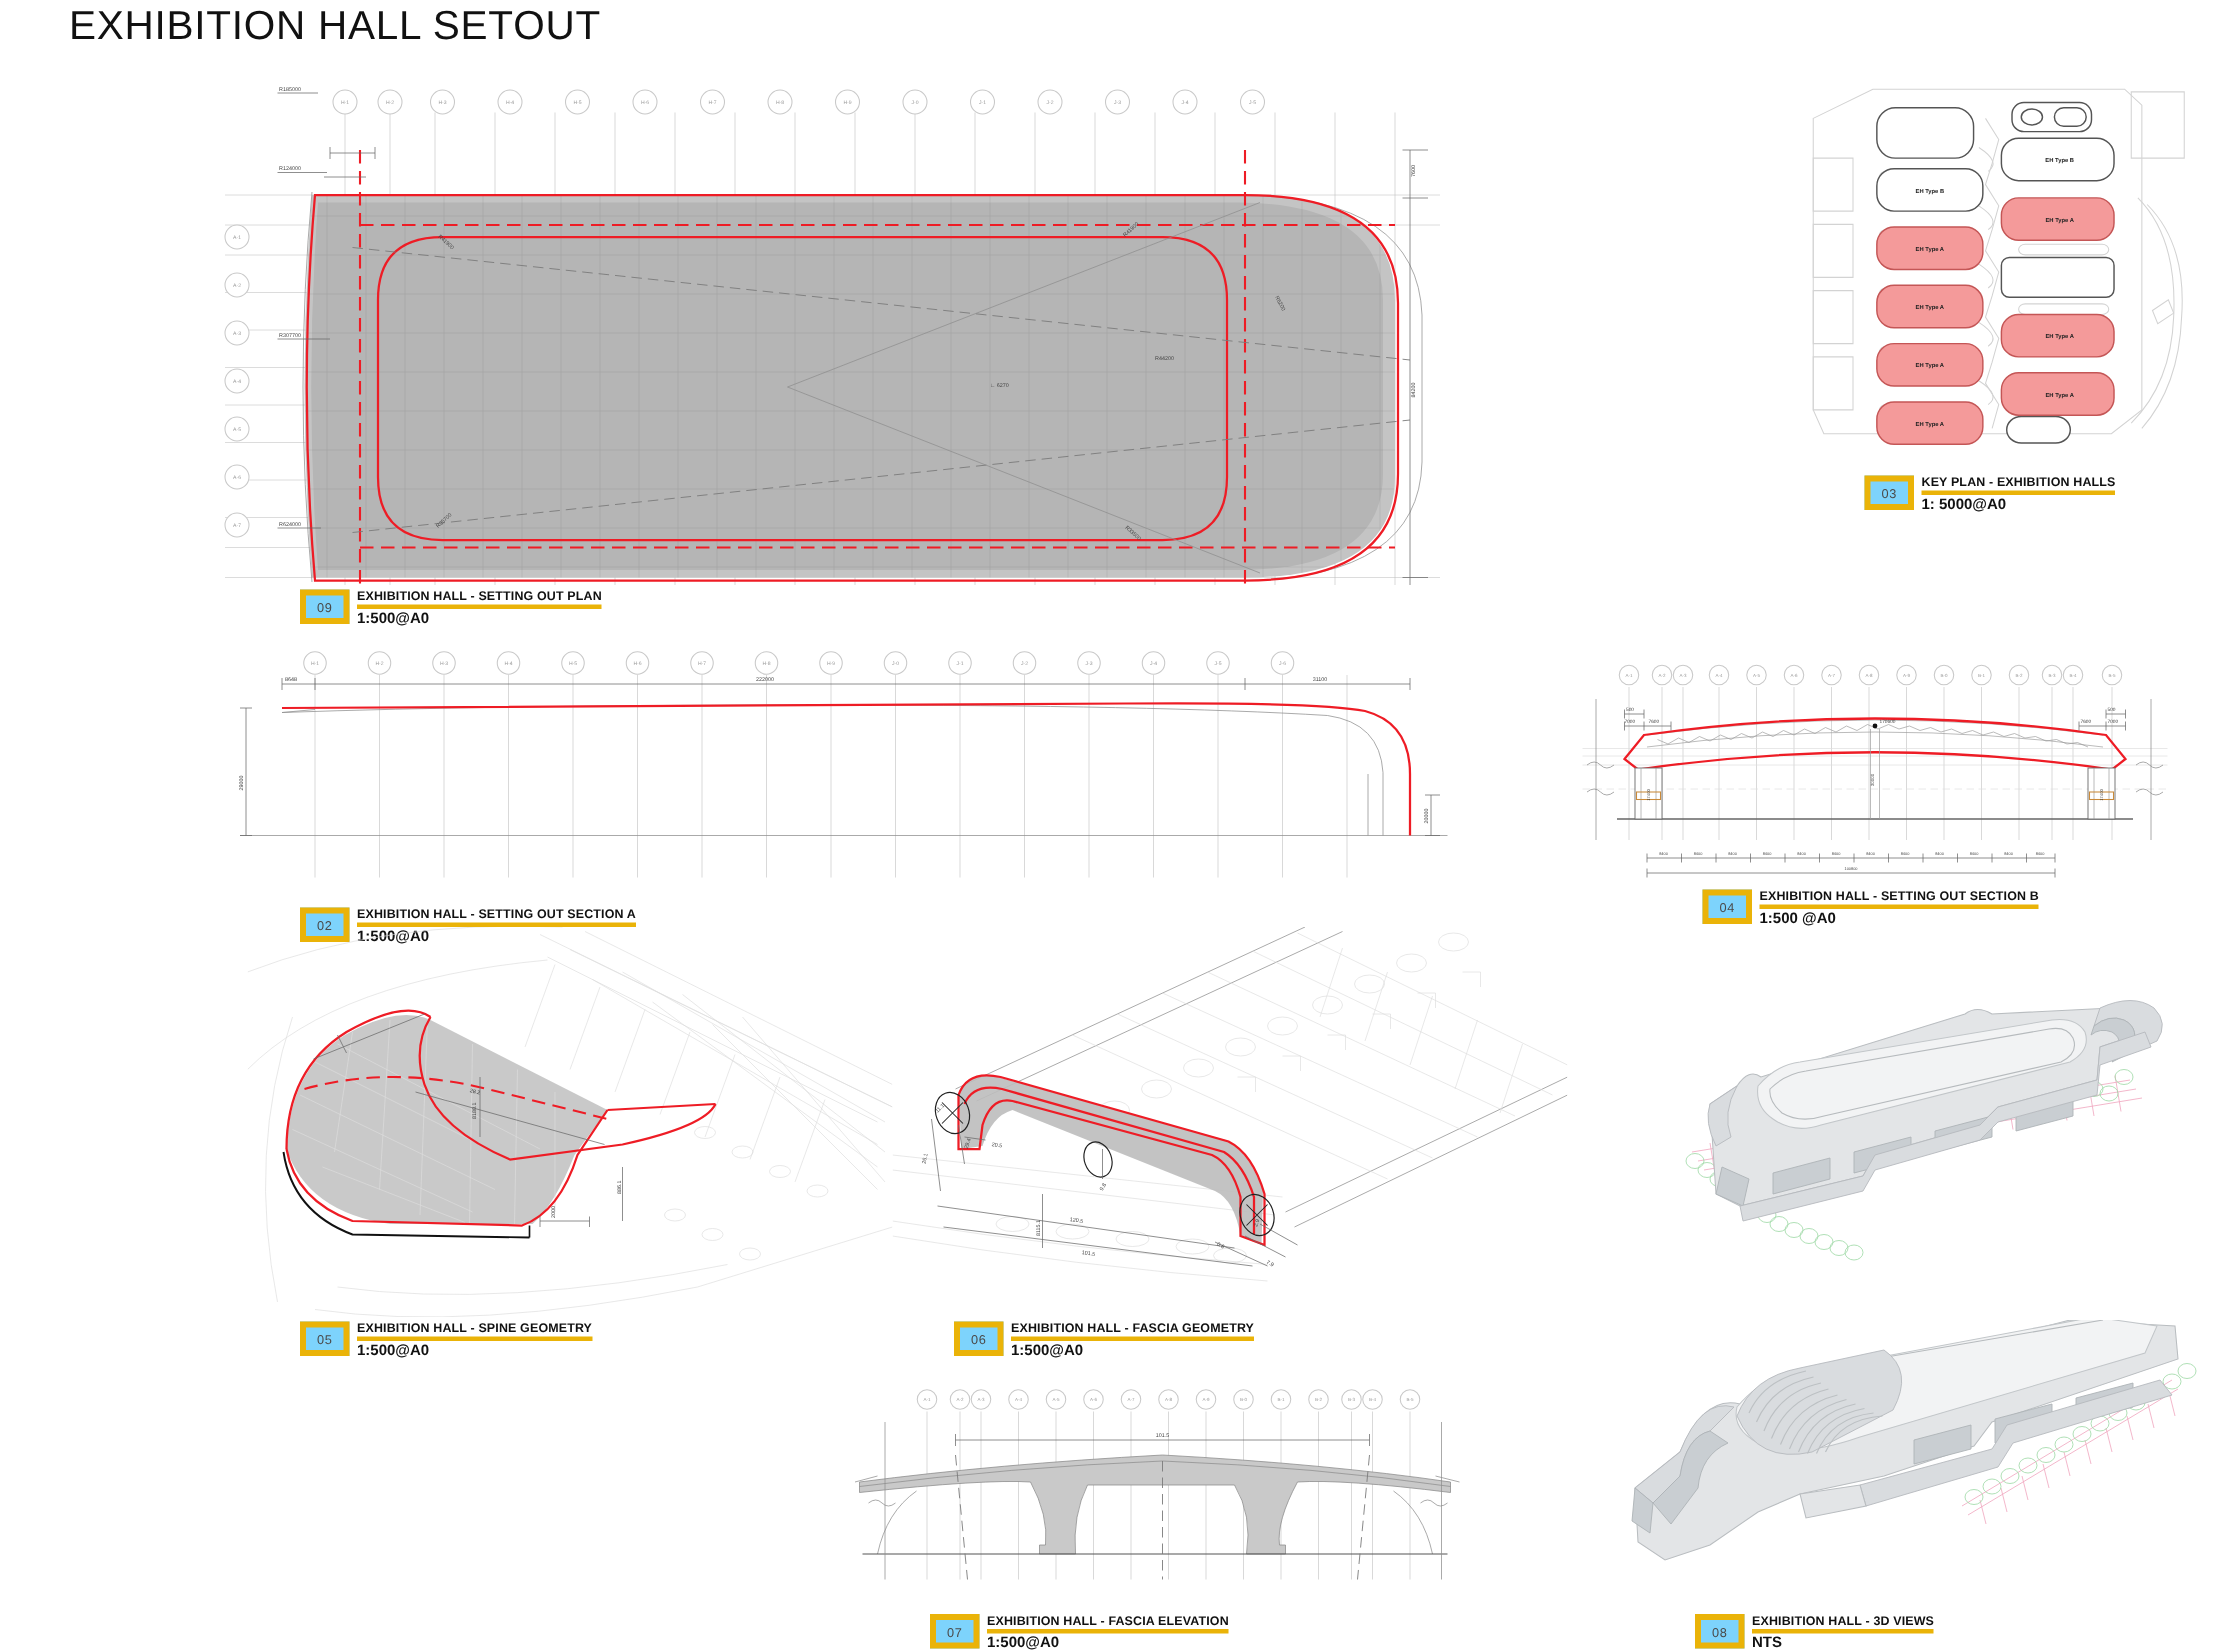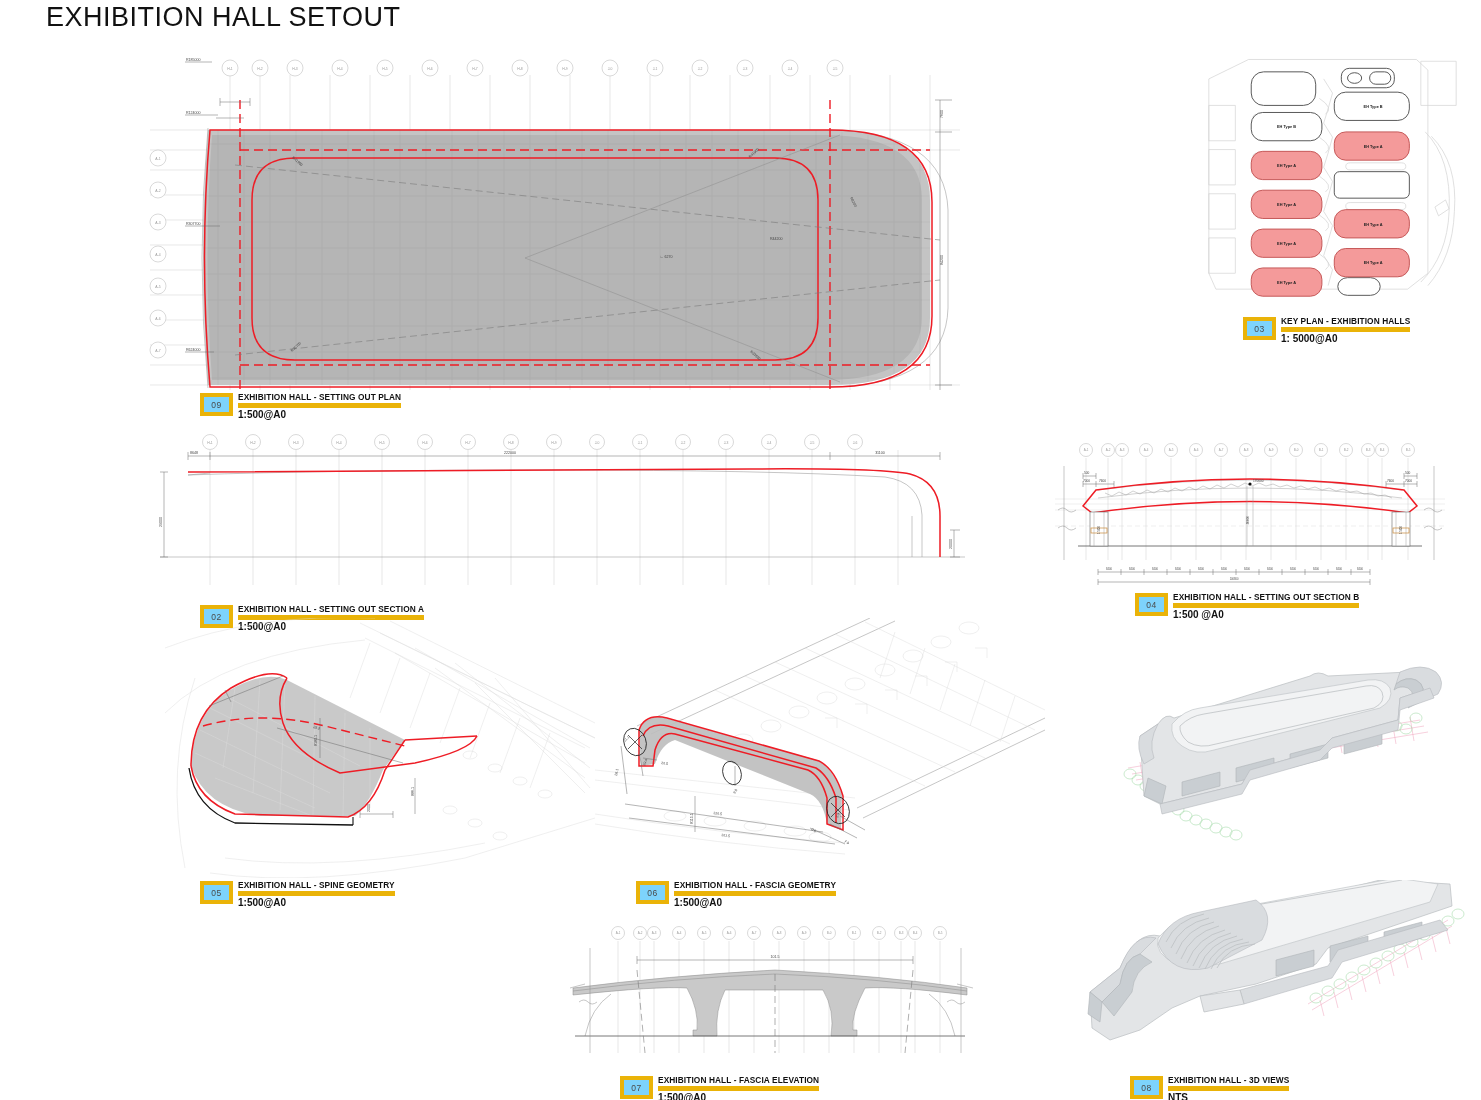--- a/index.html
+++ b/index.html
@@ -16,21 +16,21 @@
   .vp{position:absolute;overflow:hidden;}
   .vp svg{display:block;}
 
   
   .titleblock{position:absolute;display:flex;align-items:flex-start;gap:5px;}
   .tb-num{border:4px solid #eab308;width:25px;height:15px;display:flex;
      align-items:center;justify-content:center;font-size:8.5px;color:#4a4a4a;
      background:#7dd3fc;letter-spacing:.5px;}
   .tb-txt{display:flex;flex-direction:column;line-height:1.18;}
   .tb-name{font-size:8.3px;font-weight:700;color:#111;letter-spacing:.1px;
-     border-bottom:5px solid #eab308;padding-bottom:.5px;}
+     border-bottom:3px solid #eab308;padding-bottom:.5px;}
   .tb-scale{font-size:10px;font-weight:700;color:#111;padding-top:1px;}
 
   
   .kp-hall-a{fill:#f49a9a;stroke:#c45656;stroke-width:1.1;}
   .kp-hall-b{fill:#ffffff;stroke:#555;stroke-width:1.1;}
   .kp-label{font-size:4.4px;fill:#222;font-family:"Liberation Sans",sans-serif;
      text-anchor:middle;font-weight:700;}
   .kp-faint{fill:none;stroke:#d3d3d3;stroke-width:.8;}
 
   

